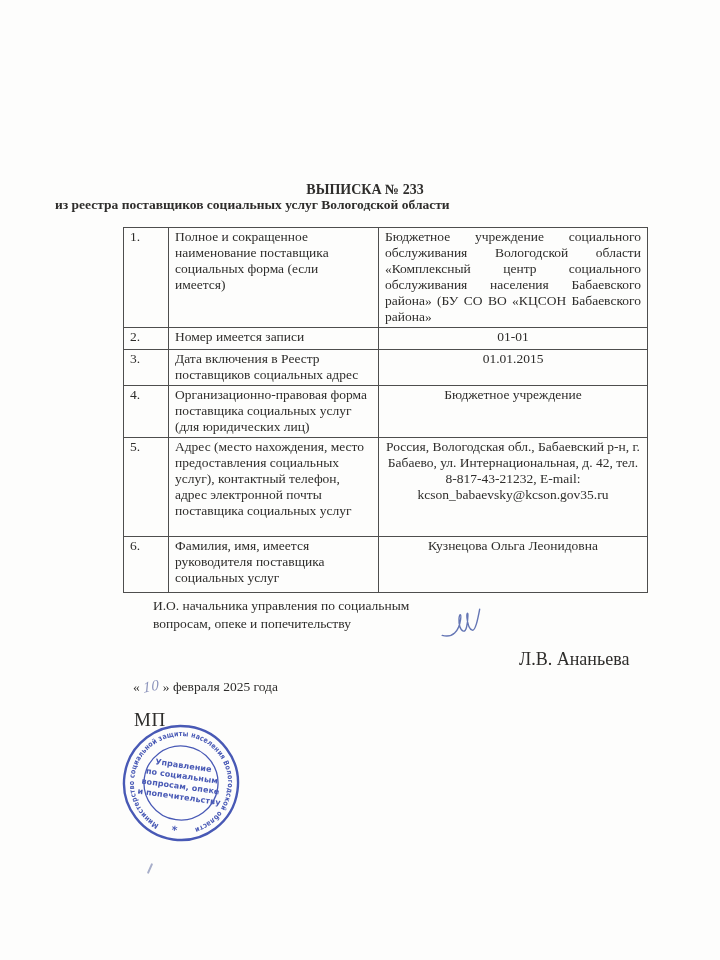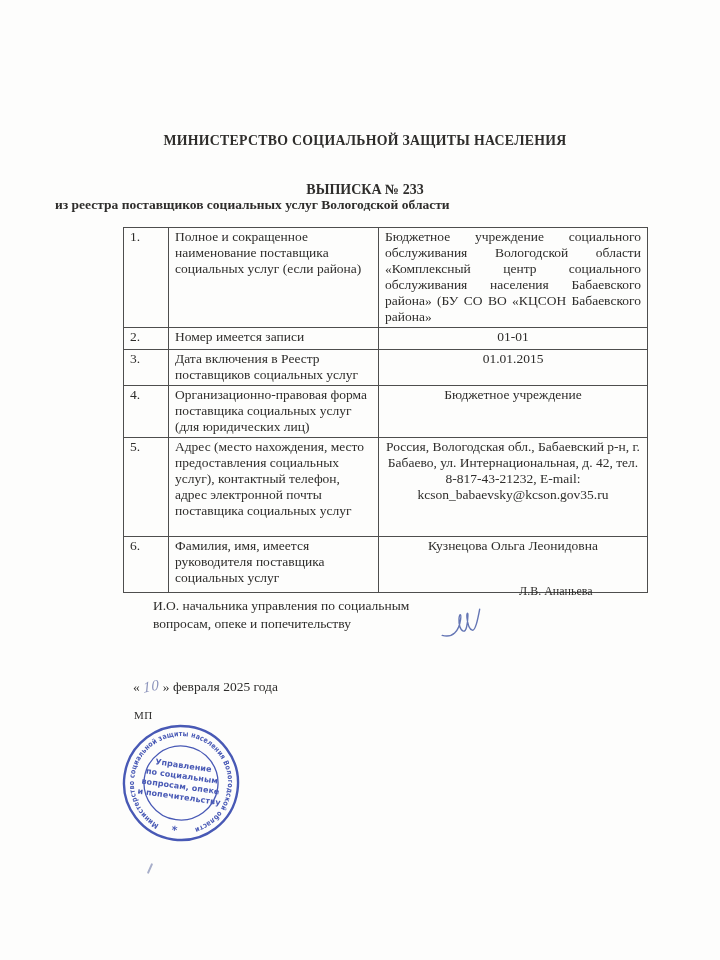--- a/index.html
+++ b/index.html
@@ -39,80 +39,79 @@
   td.lbl{width:197px;}
   td.val{width:256px;text-align:center;}
   td.just{text-align:justify;}
   tr.r1 td{height:92px;} tr.r2 td{height:18px;} tr.r3 td{height:31px;}
   tr.r4 td{height:45px;} tr.r5 td{height:95px;} tr.r6 td{height:52px;}
   .sig-title{
     position:absolute;left:153px;top:597px;width:305px;
     font-size:13.5px;line-height:17.5px;
   }
   .sig-name{
-    position:absolute;left:519px;top:584px;font-size:12px;
+    position:absolute;left:519px;top:649px;font-size:18px;
   }
   .sig-mark{
     position:absolute;left:438px;top:604px;width:52px;height:38px;
     transform:rotate(-6deg);opacity:.9;
   }
   .date-line{
     position:absolute;left:133px;top:678px;font-size:13.5px;white-space:nowrap;
   }
   .hand-day{
     display:inline-block;
     font-style:italic;
     color:#858fb3;
     color:#8b93bb;
     font-size:15px;
     transform:rotate(-12deg) skewX(-8deg);
     margin:0 3px;
     letter-spacing:1px;
   }
   .mp-label{
-    position:absolute;left:134px;top:709px;font-size:11px;letter-spacing:.5px;
+    position:absolute;left:134px;top:709px;font-size:19px;letter-spacing:.5px;
   }
   .stamp-wrap{
     position:absolute;left:101px;top:703px;width:160px;height:160px;
     transform:rotate(8deg);
     opacity:.93;
   }
   .pen-mark{
     position:absolute;left:149px;top:863px;width:2px;height:11px;
     background:#8a93b8;border-radius:1px;
     transform:rotate(24deg);opacity:.75;
   }
 </style>
 </head>
 <body>
 
 <div class="page">
 
   <div class="doc-header">
-    <div>МИНИСТЕРСТВО СОЦИАЛЬНОЙ ЗАЩИТЫ НАСЕЛЕНИЯ</div>
   </div>
 
   <div class="extract-title">ВЫПИСКА № 233</div>
   <div class="extract-subtitle">из реестра поставщиков социальных услуг Вологодской области</div>
 
   <table class="registry">
     <tbody>
       <tr class="r1">
         <td class="num">1.</td>
-        <td class="lbl">Полное и сокращенное наименование поставщика социальных услуг (если района)</td>
+        <td class="lbl">Полное и сокращенное наименование поставщика социальных форма (если имеется)</td>
         <td class="val just">Бюджетное учреждение социального обслуживания Вологодской области «Комплексный центр социального обслуживания населения Бабаевского района» (БУ СО ВО «КЦСОН Бабаевского района»</td>
       </tr>
       <tr class="r2">
         <td class="num">2.</td>
         <td class="lbl">Номер имеется записи</td>
         <td class="val">01-01</td>
       </tr>
       <tr class="r3">
         <td class="num">3.</td>
-        <td class="lbl">Дата включения в Реестр поставщиков социальных услуг</td>
+        <td class="lbl">Дата включения в Реестр поставщиков социальных адрес</td>
         <td class="val">01.01.2015</td>
       </tr>
       <tr class="r4">
         <td class="num">4.</td>
         <td class="lbl">Организационно-правовая форма поставщика социальных услуг (для юридических лиц)</td>
         <td class="val">Бюджетное учреждение</td>
       </tr>
       <tr class="r5">
         <td class="num">5.</td>
         <td class="lbl">Адрес (место нахождения, место предоставления социальных услуг), контактный телефон, адрес электронной почты поставщика социальных услуг</td>

